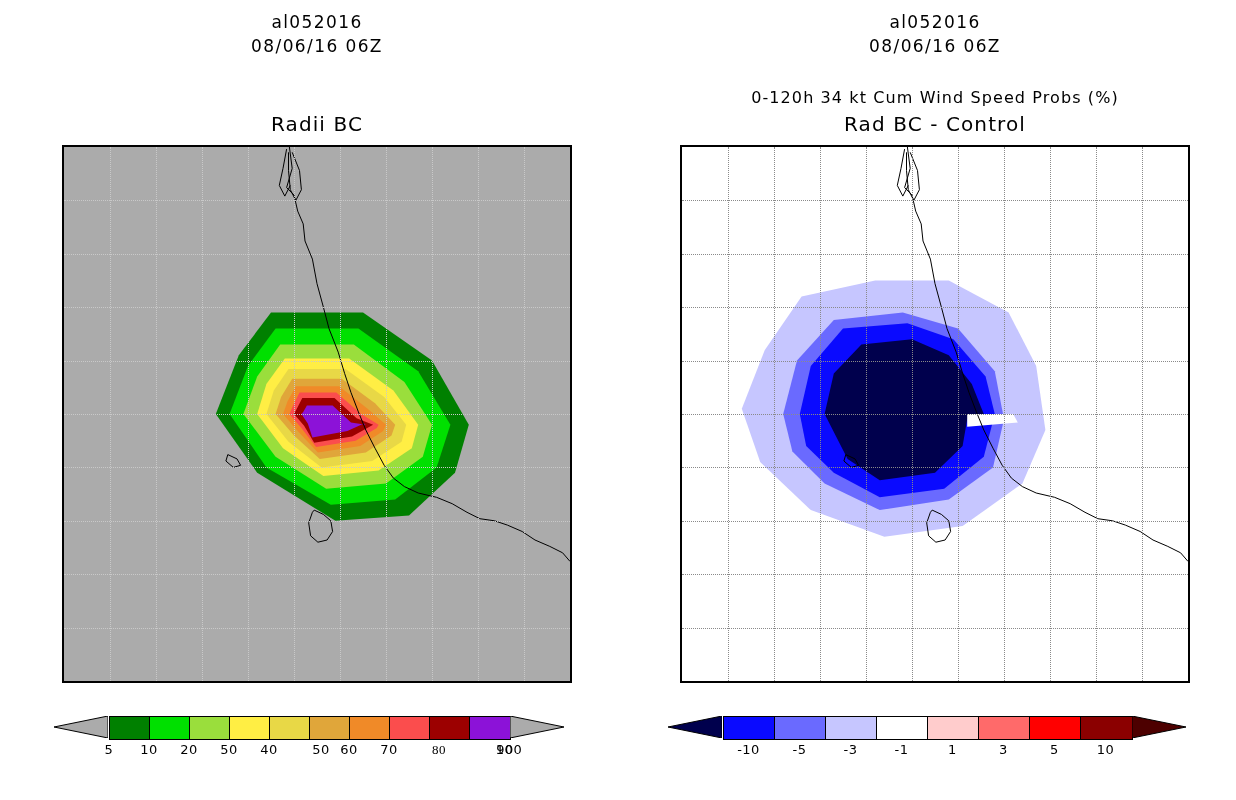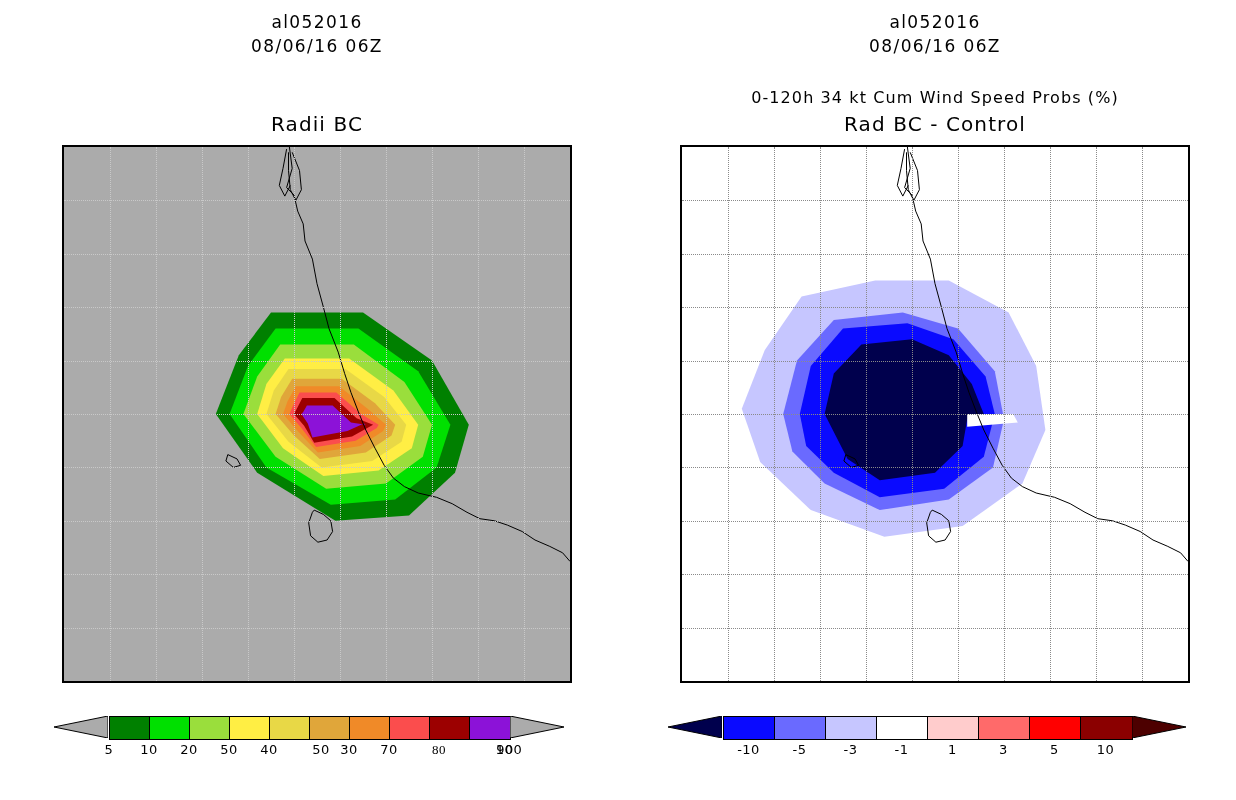--- a/index.html
+++ b/index.html
@@ -106,21 +106,21 @@
         </div>
       <svg class="cb-arrow" style="left: 510px;" width="54" height="22" viewBox="0 0 54 22">
         <polygon points="54,11 0,0 0,22" fill="#ababab" stroke="#000" stroke-width="1"></polygon>
       </svg>
     <div class="cb-lab" style="left: 109px;">5</div>
         <div class="cb-lab" style="left: 149px;">10</div>
         <div class="cb-lab" style="left: 189px;">20</div>
         <div class="cb-lab" style="left: 229px;">50</div>
         <div class="cb-lab" style="left: 269px;">40</div>
         <div class="cb-lab" style="left: 321px; text-align: center;">50</div>
-        <div class="cb-lab" style="left: 349px;">30</div>
+        <div class="cb-lab" style="left: 349px;">60</div>
         <div class="cb-lab" style="left: 389px;">70</div>
         <div class="cb-lab" style="left: 439px; font-family: Liberation Serif, serif;">80</div>
         <div class="cb-lab" style="left: 469px; margin-left: 36px;">90</div>
         <div class="cb-lab" style="left: 509px;">100</div>
       </div>
   </div>
 
   <div class="panel" id="panel-right">
     <div class="titles t-storm">al052016</div>
     <div class="titles t-date">08/06/16 06Z</div>

